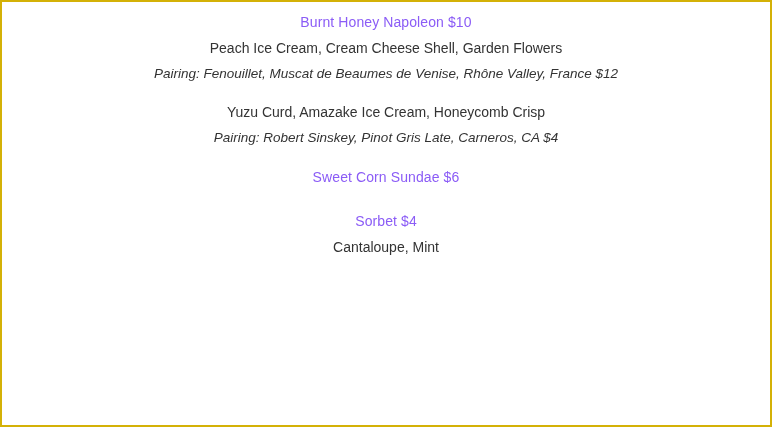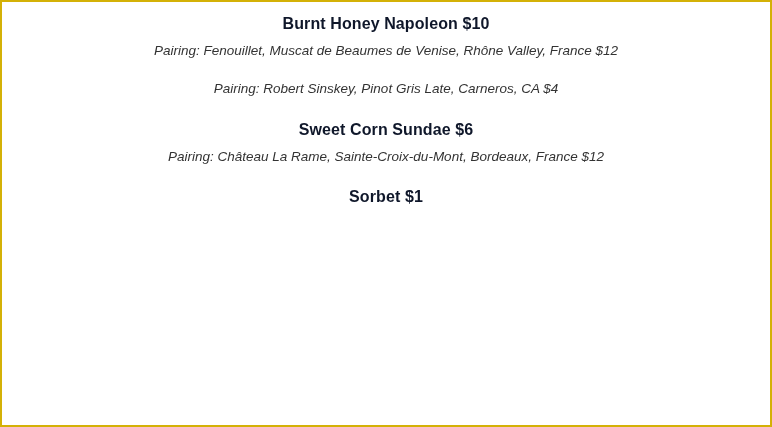--- a/index.html
+++ b/index.html
@@ -30,23 +30,23 @@
   }
   .menu-section {
     width: 100%;
     text-align: center;
     margin-bottom: 18px;
   }
   .menu-section:last-child {
     margin-bottom: 0;
   }
   .dish-name {
-    font-size: 16px;
-    font-weight: bold;
-    color: #0f172a;
+    font-size: 14px;
+    font-weight: normal;
+    color: #8b5cf6;
     letter-spacing: 0.1px;
     line-height: 1.5;
     margin: 0 0 5px 0;
   }
   .dish-desc {
     font-size: 14px;
     font-weight: normal;
     color: #333333;
     line-height: 1.5;
     margin: 0 0 5px 0;
@@ -63,30 +63,32 @@
     margin-bottom: 0;
   }
 </style>
 </head>
 <body>
 
 <div class="menu-frame">
 
   <div class="menu-section">
     <div class="dish-name">Burnt Honey Napoleon $10</div>
+    <div class="dish-desc">Peach Ice Cream, Cream Cheese Shell, Garden Flowers</div>
     <div class="dish-pairing">Pairing: Fenouillet, Muscat de Beaumes de Venise, Rhône Valley, France $12</div>
   </div>
 
   <div class="menu-section">
+    <div class="dish-desc">Yuzu Curd, Amazake Ice Cream, Honeycomb Crisp</div>
     <div class="dish-pairing">Pairing: Robert Sinskey, Pinot Gris Late, Carneros, CA $4</div>
   </div>
 
   <div class="menu-section">
     <div class="dish-name">Sweet Corn Sundae $6</div>
-    <div class="dish-pairing">Pairing: Château La Rame, Sainte-Croix-du-Mont, Bordeaux, France $12</div>
   </div>
 
 
   <div class="menu-section">
-    <div class="dish-name">Sorbet $1</div>
+    <div class="dish-name">Sorbet $4</div>
+    <div class="dish-desc last">Cantaloupe, Mint</div>
   </div>
 
 </div>
 
 </body></html>

